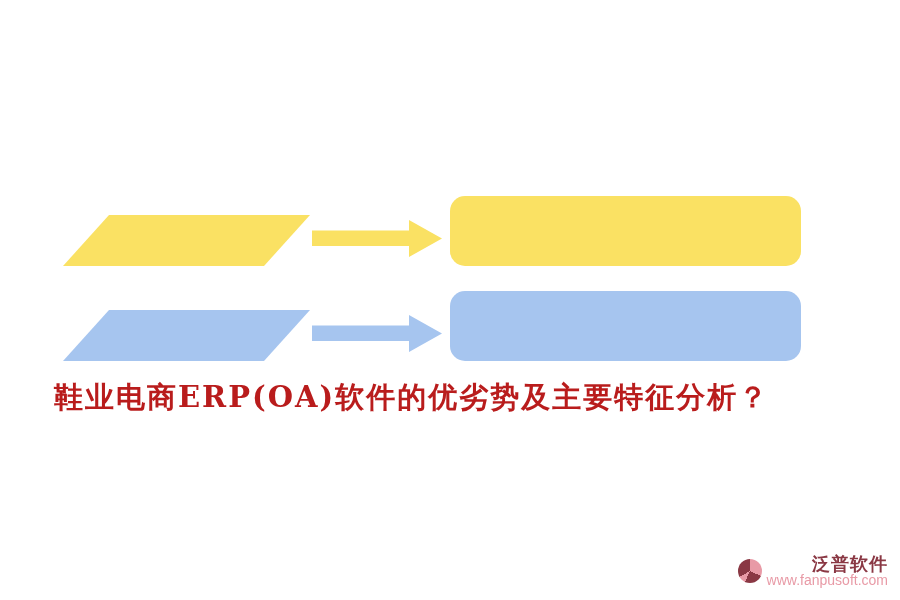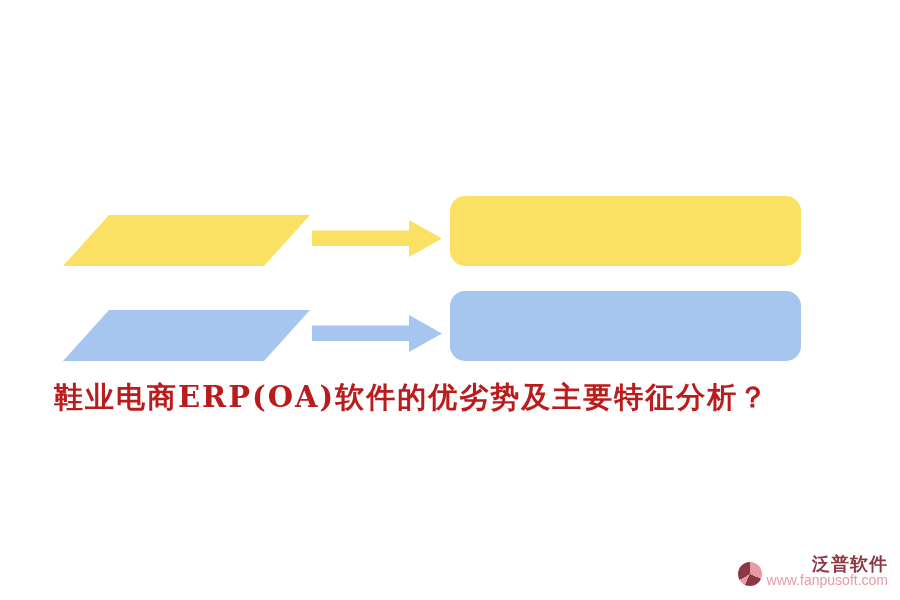--- a/index.html
+++ b/index.html
@@ -22,21 +22,21 @@
     letter-spacing:2px;
     color:#b91c1c;
     font-family:"DejaVu Serif", serif;
     white-space:nowrap;
   }
   .logo{
     position:absolute;
     right:12px;
     bottom:14px;
     display:flex;
-    align-items:flex-end;
+    align-items:center;
     gap:5px;
   }
   .logo-icon{
     width:24px;height:24px;
     border-radius:50%;
     background:conic-gradient(from 0deg, #E89AA6 0 115deg, #8A3844 115deg 205deg, #E89AA6 205deg 240deg, #8A3844 240deg 360deg);
     margin-top:2px;
   }
   .logo-text{display:flex;flex-direction:column;align-items:flex-end;}
   .brand-name{

